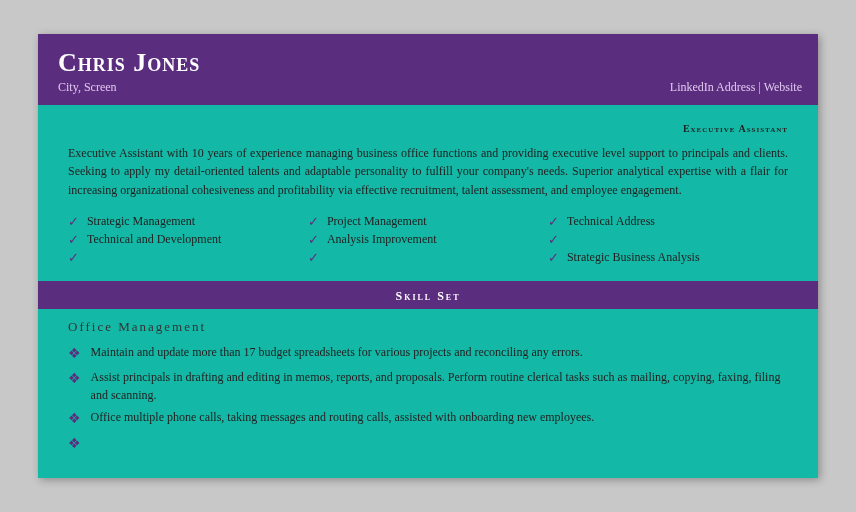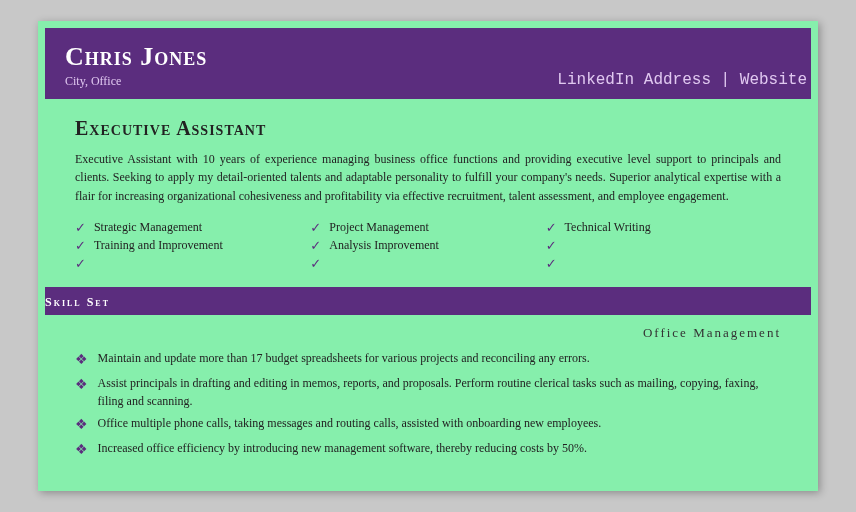--- a/index.html
+++ b/index.html
@@ -6,22 +6,22 @@
     body {
       background: #c8c8c8;
       display: flex;
       justify-content: center;
       align-items: center;
       min-height: 100vh;
       font-family: 'Times New Roman', Times, serif;
     }
     .resume-container {
       width: 780px;
-      background: #86efac;
-      padding: 7px;
+      background: #14b8a6;
+      padding: 0;
       box-shadow: 2px 2px 8px rgba(0,0,0,0.3);
     }
     .header-bar {
       background: #5b2d7e;
       padding: 14px 20px 10px 20px;
       position: relative;
     }
     .header-name {
       color: #fff;
       font-size: 26px;
@@ -30,32 +30,31 @@
       font-variant: small-caps;
       letter-spacing: 1px;
     }
     .header-location {
       color: #e0c8f0;
       font-size: 12px;
       margin-top: 2px;
     }
     .header-links {
       position: absolute;
-      right: 4px;
+      right: 16px;
       bottom: 10px;
       color: #e0c8f0;
-      font-size: 16px;
-      font-family: Liberation Mono, monospace;
+      font-size: 12px;
     }
     .content {
       padding: 18px 30px 20px 30px;
     }
     .section-title-center {
-      text-align: left;
-      font-size: 20px;
+      text-align: right;
+      font-size: 10px;
       font-weight: bold;
       font-variant: small-caps;
       letter-spacing: 1px;
       margin-bottom: 10px;
       color: #222;
     }
     .summary-text {
       font-size: 12px;
       line-height: 1.55;
       color: #222;
@@ -76,34 +75,34 @@
       padding: 1px 0;
     }
     .skill-check {
       color: #5b2d7e;
       margin-right: 8px;
       font-size: 13px;
       flex-shrink: 0;
     }
     .skill-set-bar {
       background: #5b2d7e;
-      text-align: left;
+      text-align: center;
       padding: 5px 0;
       margin: 8px -30px;
       margin-bottom: 10px;
     }
     .skill-set-bar-text {
       color: #fff;
       font-size: 12px;
       font-variant: small-caps;
       letter-spacing: 2px;
       font-weight: bold;
     }
     .office-mgmt-title {
-      text-align: right;
+      text-align: left;
       font-size: 13px;
       letter-spacing: 2px;
       color: #333;
       margin-bottom: 8px;
       font-weight: normal;
     }
     .bullet-list {
       list-style: none;
       padding: 0;
     }
@@ -123,40 +122,40 @@
       margin-top: 0px;
     }
   </style>
 </head>
 <body>
 
 <div class="resume-container">
 
   <div class="header-bar">
     <div class="header-name">Chris Jones</div>
-    <div class="header-location">City, Office</div>
+    <div class="header-location">City, Screen</div>
     <div class="header-links">LinkedIn Address | Website</div>
   </div>
 
   <div class="content">
 
     <div class="section-title-center">Executive Assistant</div>
 
     <p class="summary-text">Executive Assistant with 10 years of experience managing business office functions and providing executive level support to principals and clients. Seeking to apply my detail-oriented talents and adaptable personality to fulfill your company's needs. Superior analytical expertise with a flair for increasing organizational cohesiveness and profitability via effective recruitment, talent assessment, and employee engagement.</p>
 
     <div class="skills-grid">
 
       <div>
         <div class="skill-item">
           <span class="skill-check">✓</span>
           <span>Strategic Management</span>
         </div>
         <div class="skill-item">
           <span class="skill-check">✓</span>
-          <span>Training and Improvement</span>
+          <span>Technical and Development</span>
         </div>
         <div class="skill-item">
           <span class="skill-check">✓</span>
         </div>
       </div>
 
       <div>
         <div class="skill-item">
           <span class="skill-check">✓</span>
           <span>Project Management</span>
@@ -166,27 +165,28 @@
           <span>Analysis Improvement</span>
         </div>
         <div class="skill-item">
           <span class="skill-check">✓</span>
         </div>
       </div>
 
       <div>
         <div class="skill-item">
           <span class="skill-check">✓</span>
-          <span>Technical Writing</span>
-        </div>
-        <div class="skill-item">
-          <span class="skill-check">✓</span>
-        </div>
-        <div class="skill-item">
-          <span class="skill-check">✓</span>
+          <span>Technical Address</span>
+        </div>
+        <div class="skill-item">
+          <span class="skill-check">✓</span>
+        </div>
+        <div class="skill-item">
+          <span class="skill-check">✓</span>
+          <span>Strategic Business Analysis</span>
         </div>
       </div>
     </div>
 
     <div class="skill-set-bar">
       <span class="skill-set-bar-text">Skill Set</span>
     </div>
 
     <div class="office-mgmt-title">Office  Management</div>
 
@@ -198,17 +198,16 @@
       <li>
         <span class="diamond">❖</span>
         <span>Assist principals in drafting and editing in memos, reports, and proposals. Perform routine clerical tasks such as mailing, copying, faxing, filing and scanning.</span>
       </li>
       <li>
         <span class="diamond">❖</span>
         <span>Office multiple phone calls, taking messages and routing calls, assisted with onboarding new employees.</span>
       </li>
       <li>
         <span class="diamond">❖</span>
-        <span>Increased office efficiency by introducing new management software, thereby reducing costs by 50%.</span>
       </li>
     </ul>
   </div>
 </div>
 
 </body></html>

